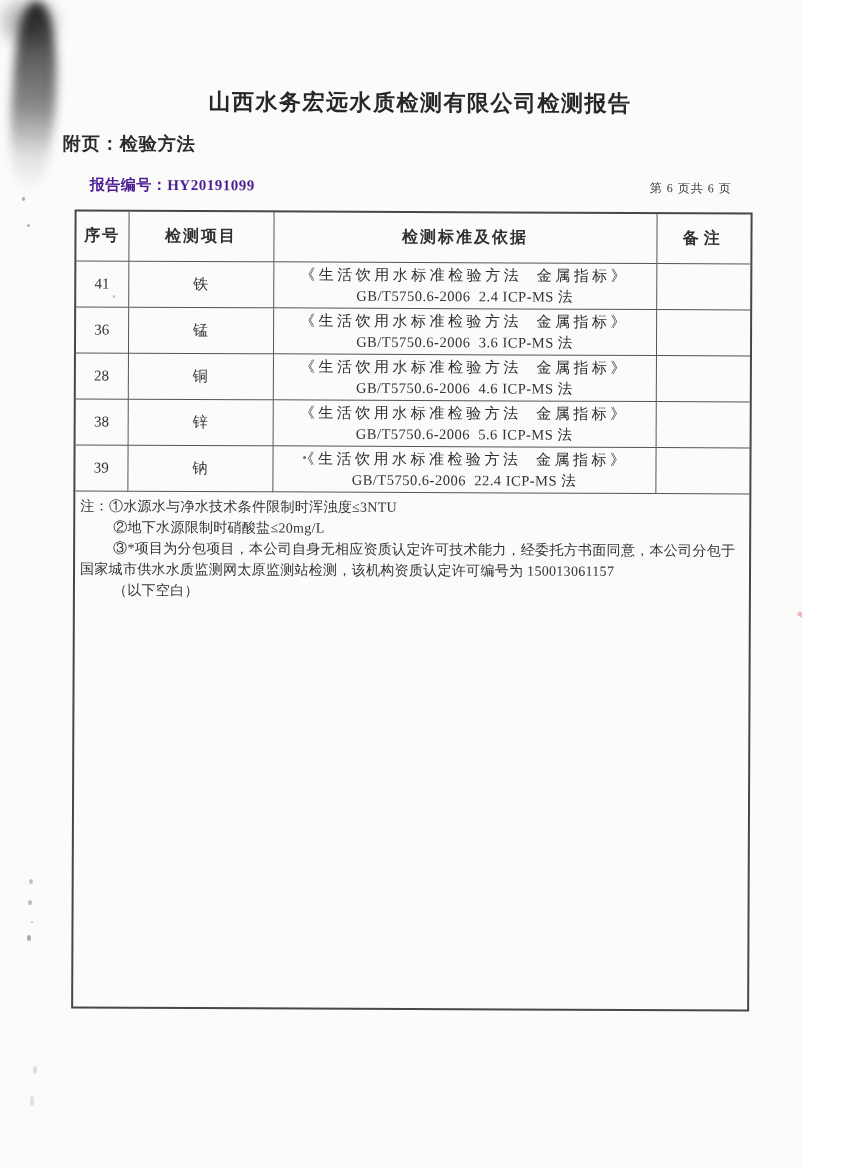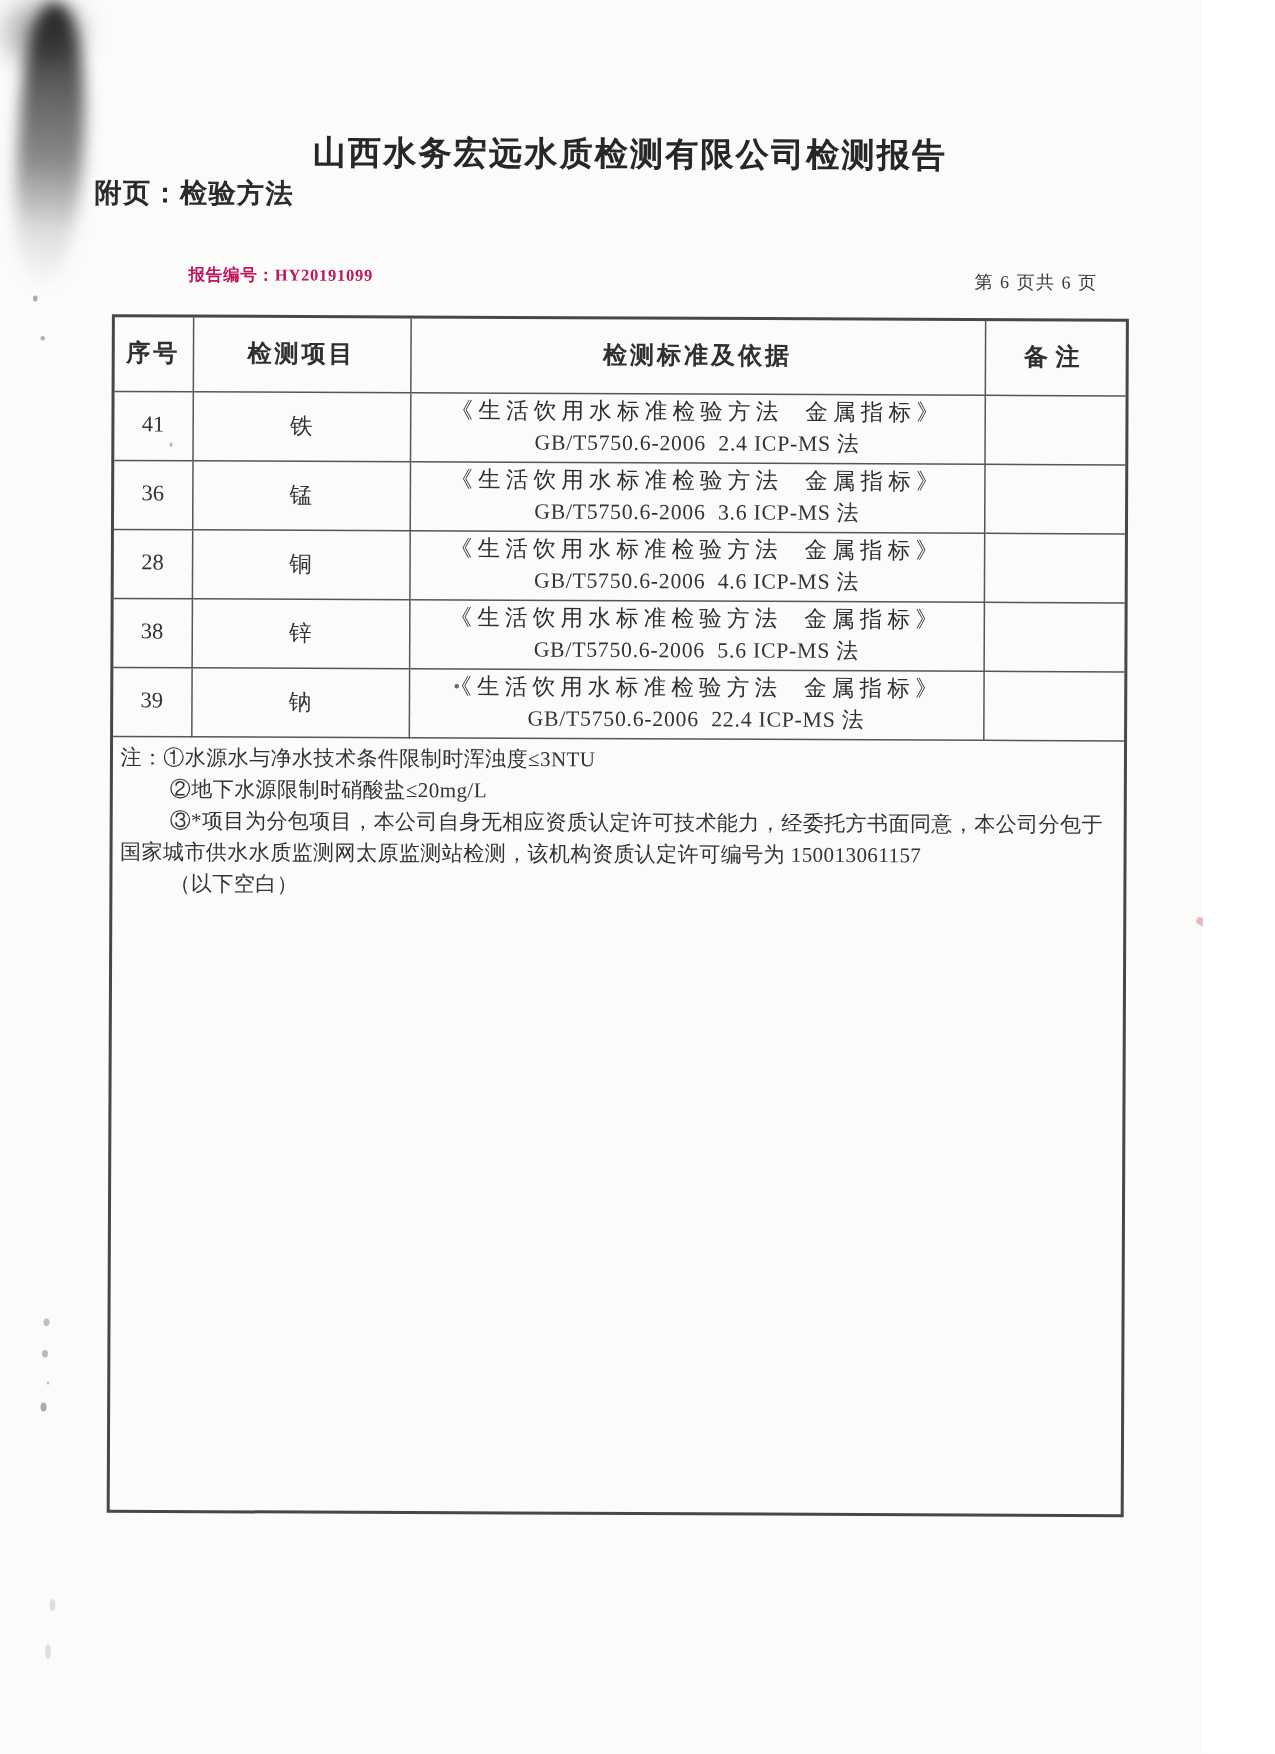--- a/index.html
+++ b/index.html
@@ -45,29 +45,28 @@
     transform:rotate(0.25deg);
     transform-origin:420px 120px;
   }
   .title{
     position:absolute;top:88px;left:0;width:840px;
     text-align:center;
     font-size:22px;font-weight:bold;color:#272727;
     letter-spacing:1.5px;
   }
   .subtitle{
-    position:absolute;top:118px;left:63px;
+    position:absolute;top:133px;left:63px;
     font-size:18px;font-weight:bold;color:#2b2b2b;
     letter-spacing:1px;
   }
   .report-no{
     position:absolute;top:177px;left:90px;
-    font-size:11px;font-weight:600;color:#be185d;
+    font-size:15px;font-weight:600;color:#4c1d95;
     letter-spacing:.5px;
-    margin-left:36px;
   }
   .page-indicator{
     position:absolute;top:179px;left:650px;
     font-size:12px;color:#3a3a3a;
     letter-spacing:1px;white-space:pre;
   }
   .bigbox{
     position:absolute;left:75px;top:211px;width:678px;height:799px;
     border:2px solid #474747;
     box-sizing:border-box;

